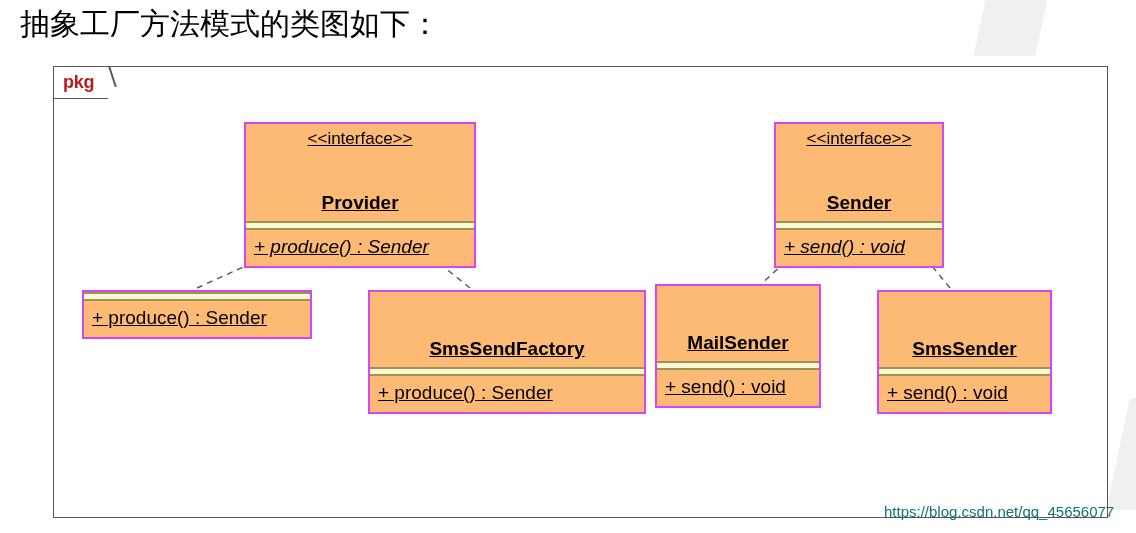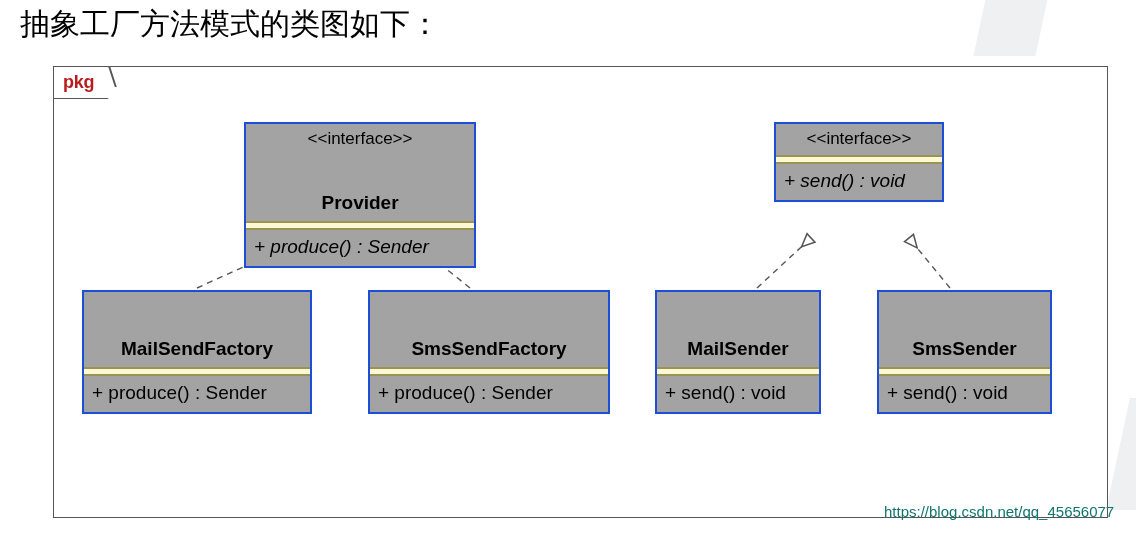--- a/index.html
+++ b/index.html
@@ -91,24 +91,25 @@
     font-size: 18px;
     font-weight: bold;
     color: #b91c1c;
     letter-spacing: -0.3px;
   }
 
   
   .uml-box {
     position: absolute;
     box-sizing: border-box;
-    background: #a3a3a3;
-    border: 2px solid #1d4ed8;
+    background: #fdba74;
+    border: 2px solid #d946ef;
     text-align: center;
     color: #000000;
+    text-decoration: underline;
   }
   .uml-head {
     padding: 4px 8px 5px 8px;
   }
   .stereotype {
     font-size: 17px;
     line-height: 22px;
     font-weight: 400;
     white-space: nowrap;
   }
@@ -135,22 +136,22 @@
     white-space: nowrap;
   }
   .member.abstract {
     font-style: italic;
   }
 
   
   #box-provider        { left: 244px; top: 122px; width: 232px; }
   #box-sender          { left: 774px; top: 122px; width: 170px; }
   #box-mailsendfactory { left: 82px;  top: 290px; width: 230px; }
-  #box-smssendfactory  { left: 368px; top: 290px; width: 242px; }
-  #box-mailsender      { left: 655px; top: 290px; width: 166px; }
+  #box-smssendfactory  { left: 368px; top: 290px; width: 278px; }
+  #box-mailsender      { left: 655px; top: 284px; width: 166px; }
   #box-smssender       { left: 877px; top: 290px; width: 175px; }
 
   
   #edges {
     position: absolute;
     left: 0;
     top: 0;
     width: 1136px;
     height: 533px;
     pointer-events: none;
@@ -202,31 +203,29 @@
     </div>
     <div class="uml-sep"></div>
     <div class="uml-body">
       <div class="member abstract">+ produce() : Sender</div>
     </div>
   </div>
 
   <div class="uml-box" id="box-sender">
     <div class="uml-head">
       <div class="stereotype">&lt;&lt;interface&gt;&gt;</div>
+      <div class="cls-name">Sender</div>
     </div>
     <div class="uml-sep"></div>
     <div class="uml-body">
       <div class="member abstract">+ send() : void</div>
     </div>
   </div>
 
   <div class="uml-box" id="box-mailsendfactory">
-    <div class="uml-head">
-      <div class="cls-name">MailSendFactory</div>
-    </div>
     <div class="uml-sep"></div>
     <div class="uml-body">
       <div class="member">+ produce() : Sender</div>
     </div>
   </div>
 
   <div class="uml-box" id="box-smssendfactory">
     <div class="uml-head">
       <div class="cls-name">SmsSendFactory</div>
     </div>

